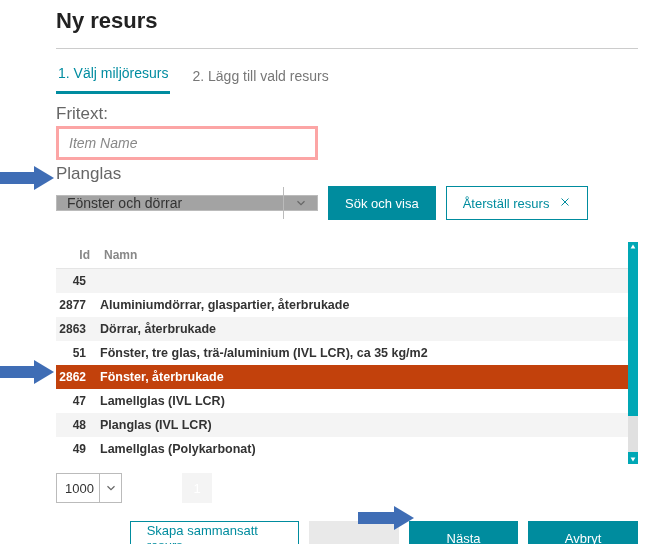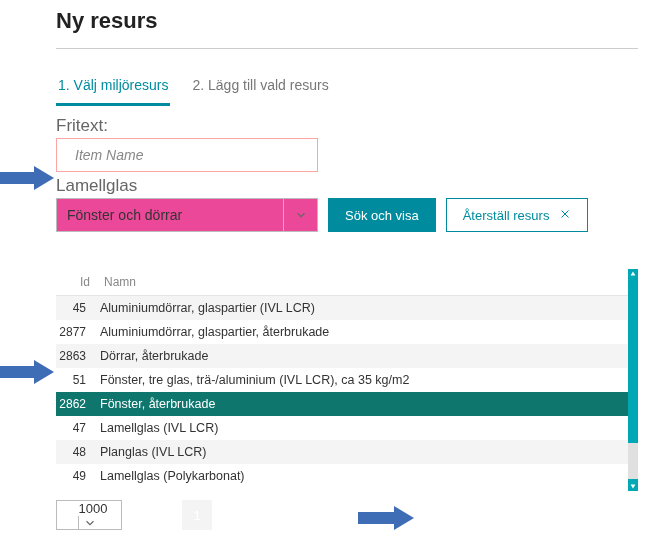--- a/index.html
+++ b/index.html
@@ -1,49 +1,49 @@
 <!DOCTYPE html>
 <html><head>
 <meta charset="utf-8">
 <style>
   * { box-sizing: border-box; margin: 0; padding: 0; }
   body { font-family: "Segoe UI", Arial, sans-serif; font-size: 13px; color: #333; background: #fff; width: 652px; height: 544px; overflow: hidden; position: relative; }
   .left-gutter { position: absolute; left: 0; top: 0; width: 42px; height: 544px; background: #fff; }
   .content { position: absolute; left: 56px; top: 0; right: 14px; }
   .title { font-size: 22px; font-weight: 700; color: #222; margin-top: 8px; }
   .hr { border: none; border-top: 1px solid #ccc; margin-top: 14px; margin-bottom: 4px; }
-  .tabs { display: flex; gap: 20px; margin-top: 22px; }
+  .tabs { display: flex; gap: 20px; margin-top: 10px; align-items: flex-end; }
   .tab { font-size: 14px; padding: 6px 2px 10px 2px; color: #777; cursor: pointer; }
   .tab.active { color: #008ca0; border-bottom: 3px solid #008ca0; }
   .field-label { font-size: 17px; color: #666; margin-top: 10px; }
-  .text-input { width: 262px; height: 34px; border: 1px solid #fca5a5; padding: 0 18px; font-size: 14px; color: #333; margin-top: 2px; font-style: italic; }
+  .text-input { width: 262px; height: 34px; border: 3px solid #fca5a5; padding: 0 10px; font-size: 14px; color: #333; margin-top: 2px; font-style: italic; }
   .text-input::placeholder { color: #888; font-style: italic; }
   .row-filter { display: flex; align-items: center; gap: 10px; margin-top: 2px; }
-  .select-wrap { position: relative; width: 262px; height: 34px; border: 1px solid #bbb; display: flex; align-items: center; background: #ec4899; }
+  .select-wrap { position: relative; width: 262px; height: 16px; border: 1px solid #bbb; display: flex; align-items: center; background: #a3a3a3; }
   .select-value { flex: 1; padding: 0 10px; font-size: 14px; color: #333; }
   .select-chevron { width: 34px; height: 32px; border-left: 1px solid #bbb; display: flex; align-items: center; justify-content: center; }
-  .btn { height: 34px; padding: 0 16px; font-size: 13px; display: inline-flex; align-items: center; justify-content: center; cursor: pointer; border: 1px solid transparent; text-align: center; }
+  .btn { height: 34px; padding: 0 16px; font-size: 13px; display: inline-flex; align-items: center; justify-content: center; cursor: pointer; border: 1px solid transparent; }
   .btn-primary-teal { background: #008c9e; color: #fff; }
   .btn-outline-teal { background: #fff; color: #008c9e; border: 1px solid #008c9e; }
   .btn-outline-teal .x-icon { margin-left: 10px; }
-  .table-wrap { margin-top: 37px; position: relative; }
+  .table-wrap { margin-top: 22px; position: relative; font-weight: bold; }
   .table-header { display: flex; padding: 6px 0 6px 4px; color: #888; font-size: 12px; border-bottom: 1px solid #e5e5e5; }
   .col-id { width: 42px; text-align: right; padding-right: 12px; }
   .col-name { flex: 1; padding-left: 2px; }
   .table-body { position: relative; }
   .table-row { display: flex; align-items: center; height: 24px; font-size: 12.5px; color: #333; }
   .table-row:nth-child(odd) { background: #f4f4f4; }
-  .table-row.selected { background: #0f766e; color: #fff; }
+  .table-row.selected { background: #c2410c; color: #fff; }
   .table-row .col-id { font-size: 12px; }
   .scrollbar-track { position: absolute; right: 0; top: 0; width: 10px; height: 222px; background: #00a7b5; }
   .scrollbar-thumb { position: absolute; right: 0; width: 10px; background: #e0e0e0; }
   .scroll-arrow { position: absolute; right: 0; width: 10px; height: 10px; display: flex; align-items: center; justify-content: center; }
   .scroll-arrow svg { width: 8px; height: 8px; }
   .pager { display: flex; align-items: center; gap: 8px; margin-top: 12px; }
-  .page-size { width: 66px; height: 30px; border: 1px solid #bbb; display: flex; align-items: center; flex-direction: column; }
+  .page-size { width: 66px; height: 30px; border: 1px solid #bbb; display: flex; align-items: center; }
   .page-size-val { flex: 1; padding-left: 8px; font-size: 13px; }
   .page-size-chev { width: 22px; height: 28px; border-left: 1px solid #bbb; display: flex; align-items: center; justify-content: center; }
   .page-num { width: 30px; height: 30px; background: #f4f4f4; display: flex; align-items: center; justify-content: center; color: #fff; font-size: 13px; margin-left: 52px; }
   .footer { display: flex; gap: 10px; margin-top: 18px; align-items: center; }
   .footer .spacer { width: 64px; }
   .btn-wide { width: 110px; }
   .btn-skapa { width: 170px; }
   .btn-ghost { background: #e9e9e9; color: #fff; border: 1px solid #e9e9e9; width: 90px; position: relative; }
   .arrow-annot { position: absolute; width: 56px; height: 28px; pointer-events: none; z-index: 5; }
   .chev-svg { width: 14px; height: 14px; }
@@ -58,21 +58,21 @@
   <hr class="hr">
 
   <div class="tabs">
     <div class="tab active">1. Välj miljöresurs</div>
     <div class="tab">2. Lägg till vald resurs</div>
   </div>
 
   <div class="field-label">Fritext:</div>
   <input class="text-input" type="text" placeholder="Item Name" style="">
 
-  <div class="field-label" style="margin-top:4px;">Lamellglas</div>
+  <div class="field-label" style="margin-top:4px;">Planglas</div>
 
   <div class="row-filter">
     <div class="select-wrap">
       <div class="select-value">Fönster och dörrar</div>
       <div class="select-chevron">
         <svg class="chev-svg" viewBox="0 0 24 24" fill="none" stroke="#666" stroke-width="2">
             <polyline points="6 9 12 15 18 9"></polyline>
           </svg>
       </div>
     </div>
@@ -89,21 +89,20 @@
   </div>
 
   <div class="table-wrap">
     <div class="table-header">
       <div class="col-id">Id</div>
       <div class="col-name">Namn</div>
     </div>
     <div class="table-body" id="tbody">
         <div class="table-row">
           <div class="col-id">45</div>
-          <div class="col-name">Aluminiumdörrar, glaspartier (IVL LCR)</div>
         </div>
         <div class="table-row">
           <div class="col-id">2877</div>
           <div class="col-name">Aluminiumdörrar, glaspartier, återbrukade</div>
         </div>
         <div class="table-row">
           <div class="col-id">2863</div>
           <div class="col-name">Dörrar, återbrukade</div>
         </div>
         <div class="table-row">

